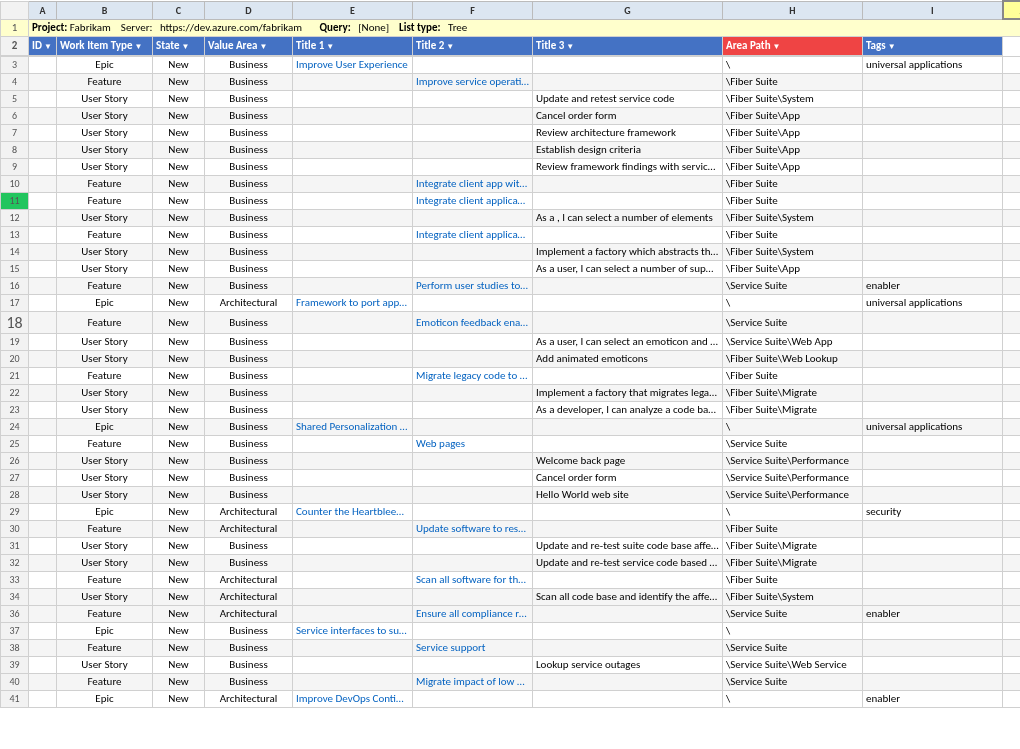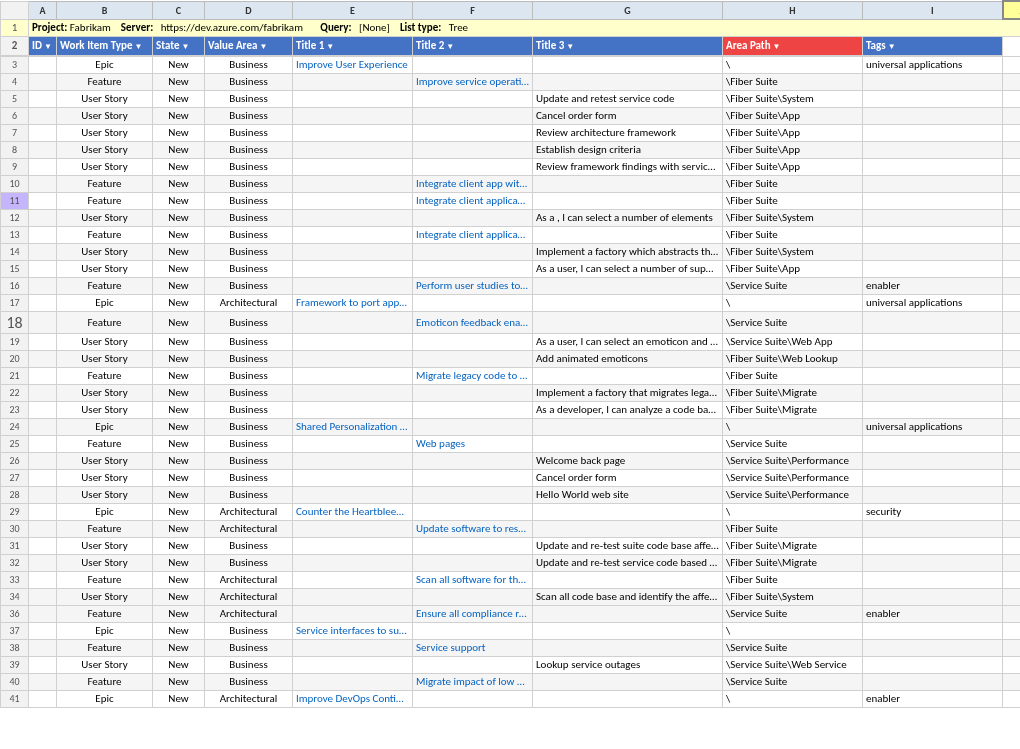--- a/index.html
+++ b/index.html
@@ -125,21 +125,21 @@
       </tr>
     </thead>
     <tbody>
 
       <tr class="info-row">
         <td class="row-num">1</td>
         <td colspan="10" class="info-row" style="background:#ffffcc; font-size:11px;">
           <span style="font-weight:bold;">Project:</span>
           <span>Fabrikam</span>
           &nbsp;&nbsp;
-          <span style="font-weight:bold;margin-top:35px;">Server:</span>
+          <span style="font-weight:normal;margin-top:35px;">Server:</span>
           &nbsp;
           <span>https://dev.azure.com/fabrikam</span>
           &nbsp;&nbsp;&nbsp;&nbsp;&nbsp;
           <span style="font-weight:bold;">Query:</span>
           &nbsp;
           <span>[None]</span>
           &nbsp;&nbsp;
           <span style="font-weight:bold;">List type:</span>
           &nbsp;
           <span>Tree</span>
@@ -294,21 +294,21 @@
     <td style="border:1px solid #d0d0d0; background:#f5f5f5; height:17px; padding:1px 3px; overflow:hidden; font-size:11px; text-align:center;">New</td>
     <td style="border:1px solid #d0d0d0; background:#f5f5f5; height:17px; padding:1px 3px; overflow:hidden; font-size:11px; text-align:center;">Business</td>
     <td style="border:1px solid #d0d0d0; background:#f5f5f5; height:17px; padding:1px 3px; overflow:hidden; font-size:11px; "></td>
     <td style="border:1px solid #d0d0d0; background:#f5f5f5; height:17px; padding:1px 3px; overflow:hidden; font-size:11px; color:#0563c1;">Integrate client app with IM clients</td>
     <td style="border:1px solid #d0d0d0; background:#f5f5f5; height:17px; padding:1px 3px; overflow:hidden; font-size:11px; "></td>
     <td style="border:1px solid #d0d0d0; background:#f5f5f5; height:17px; padding:1px 3px; overflow:hidden; font-size:11px;">\Fiber Suite</td>
     <td style="border:1px solid #d0d0d0; background:#f5f5f5; height:17px; padding:1px 3px; overflow:hidden; font-size:11px;"></td>
     <td style="border:1px solid #d0d0d0; background:#f5f5f5; height:17px;"></td>
   </tr>
         <tr>
-    <td style="border:1px solid #d0d0d0; background:#c4b5fd; text-align:center; color:#555; font-size:10px; height:17px; padding:1px 3px;">11</td>
+    <td style="border:1px solid #d0d0d0; background:#22c55e; text-align:center; color:#555; font-size:10px; height:17px; padding:1px 3px;">11</td>
     <td style="border:1px solid #d0d0d0; background:#ffffff; height:17px; padding:1px 3px; overflow:hidden;"></td>
     <td style="border:1px solid #d0d0d0; background:#ffffff; height:17px; padding:1px 3px; overflow:hidden; font-size:11px; text-align:center;">Feature</td>
     <td style="border:1px solid #d0d0d0; background:#ffffff; height:17px; padding:1px 3px; overflow:hidden; font-size:11px; text-align:center;">New</td>
     <td style="border:1px solid #d0d0d0; background:#ffffff; height:17px; padding:1px 3px; overflow:hidden; font-size:11px; text-align:center;">Business</td>
     <td style="border:1px solid #d0d0d0; background:#ffffff; height:17px; padding:1px 3px; overflow:hidden; font-size:11px; "></td>
     <td style="border:1px solid #d0d0d0; background:#ffffff; height:17px; padding:1px 3px; overflow:hidden; font-size:11px; color:#0563c1;">Integrate client application</td>
     <td style="border:1px solid #d0d0d0; background:#ffffff; height:17px; padding:1px 3px; overflow:hidden; font-size:11px; "></td>
     <td style="border:1px solid #d0d0d0; background:#ffffff; height:17px; padding:1px 3px; overflow:hidden; font-size:11px;">\Fiber Suite</td>
     <td style="border:1px solid #d0d0d0; background:#ffffff; height:17px; padding:1px 3px; overflow:hidden; font-size:11px;"></td>
     <td style="border:1px solid #d0d0d0; background:#ffffff; height:17px;"></td>

